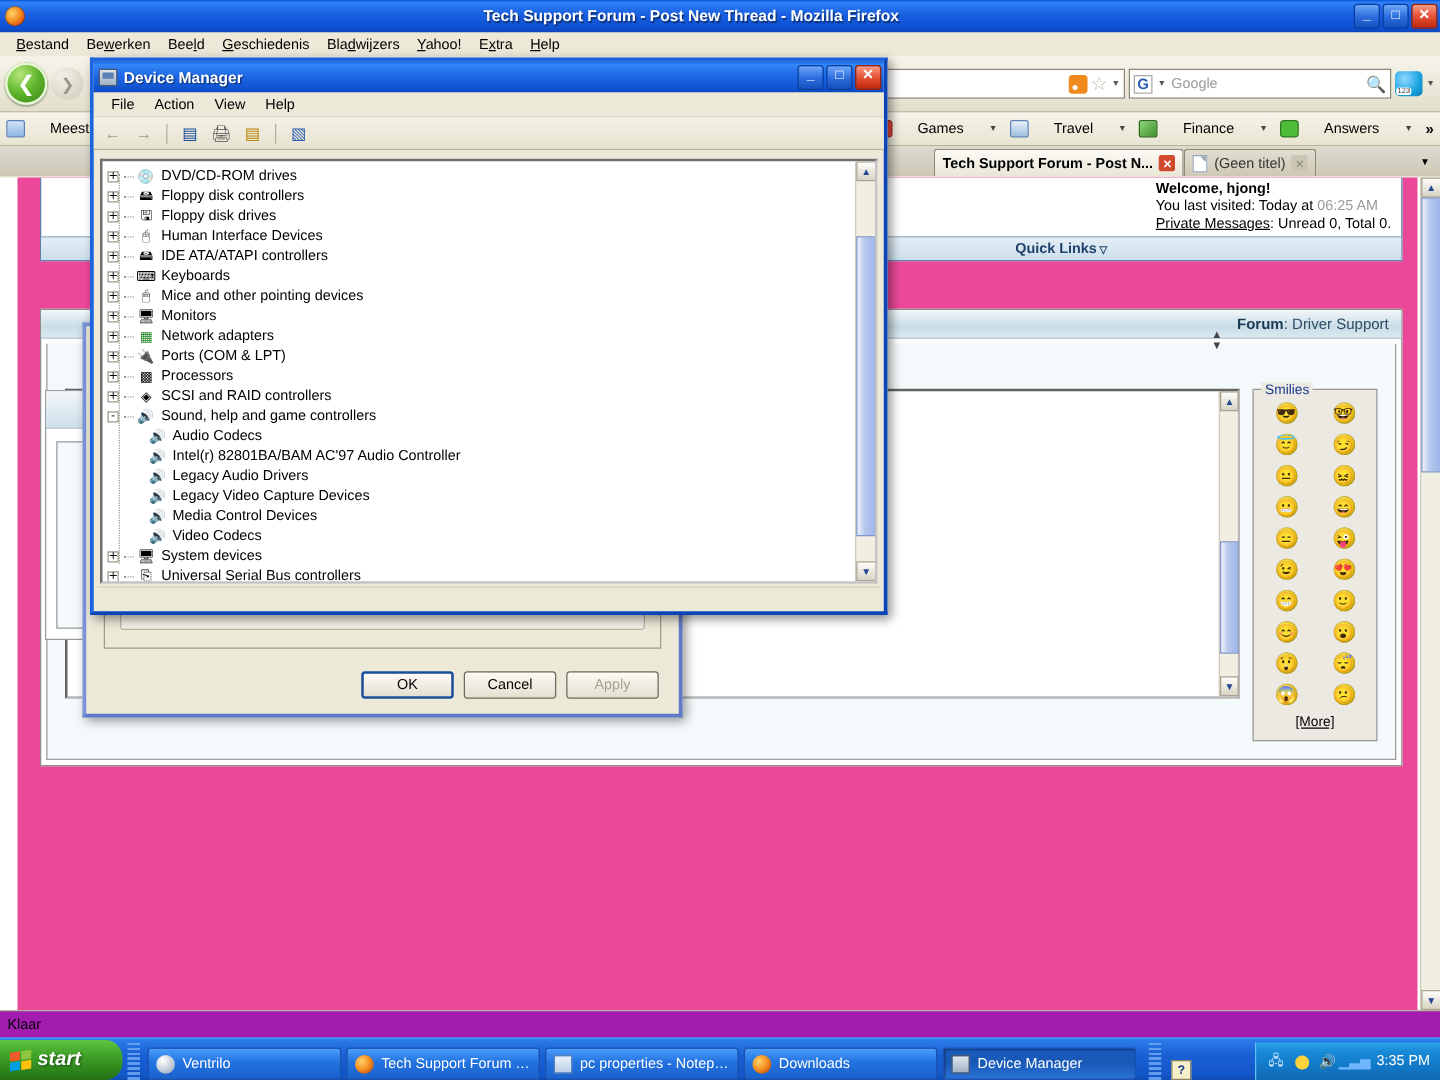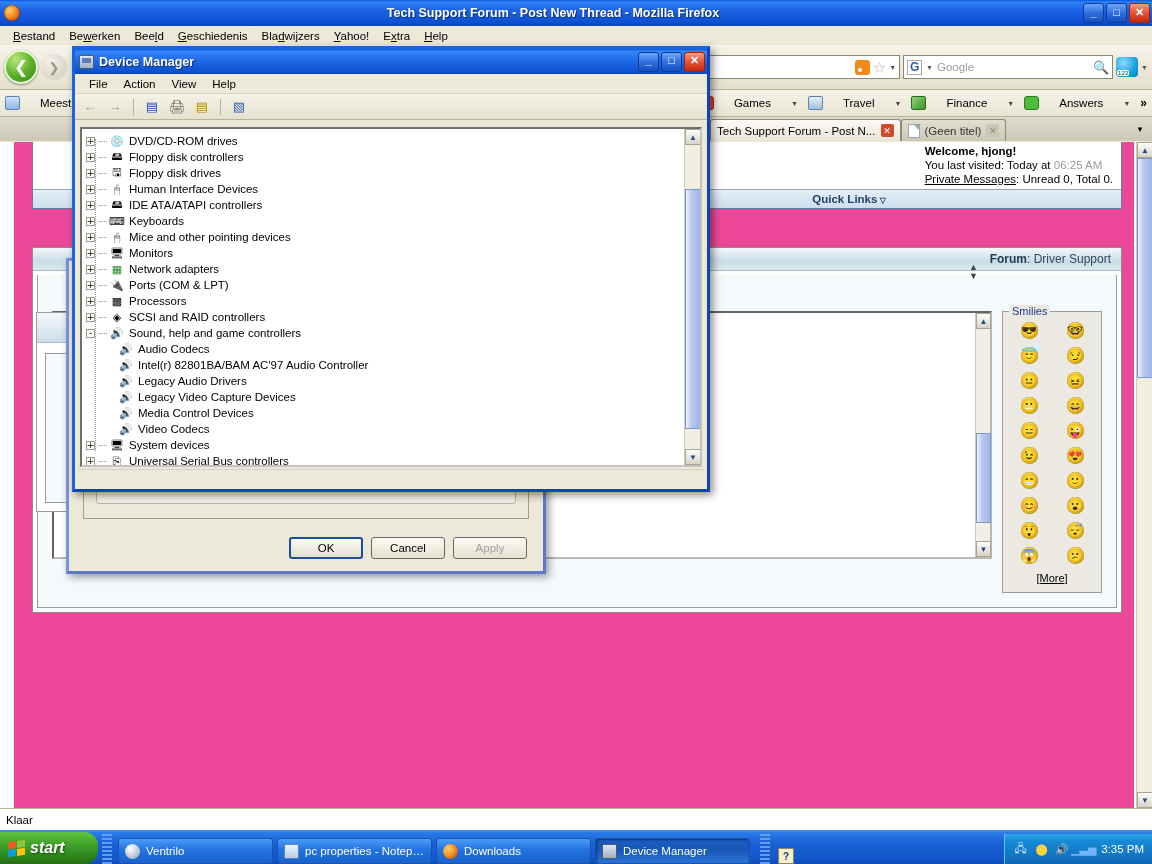--- a/index.html
+++ b/index.html
@@ -54,21 +54,21 @@
   .ff-bookmarks { height:27px; background:linear-gradient(to bottom,#f6f4ea,#e8e4d2); display:flex; align-items:center; padding:0 5px; gap:10px; font-size:11.5px; border-bottom:1px solid #b9b39a; overflow:hidden;}
   .bm { display:flex; align-items:center; gap:20px; white-space:nowrap;}
   .bm-ico { width:15px;height:14px;border-radius:2px;flex:0 0 auto;}
   .bm-chev { font-size:7px;color:#444;}
   .divx-logo { font-weight:bold; font-size:14px; letter-spacing:-1px; color:#222; }
   .yt-ico { background:#fff;border:1px solid #bbb;display:flex;align-items:center;justify-content:center;font-size:5px;color:#c00;font-weight:bold;width:18px;height:13px;}
   .chev2 { margin-left:auto; font-weight:bold; font-size:12px; }
 
   .ff-tabbar { height:24px; background:linear-gradient(to bottom,#dedace,#cdc8b6); display:flex; align-items:flex-end; padding-left:4px; }
   .tab { height:22px; display:flex; align-items:center; gap:5px; padding:0 6px; font-size:11.5px; border:1px solid #8f8a76; border-bottom:none; border-radius:3px 3px 0 0; max-width:210px;}
-  .tab.active { background:linear-gradient(to bottom,#fbfaf5,#eae6d6); font-weight:normal; }
+  .tab.active { background:linear-gradient(to bottom,#fbfaf5,#eae6d6); font-weight:bold;margin-left:37px; }
   .tab.inactive { background:linear-gradient(to bottom,#e2ded0,#cdc8b6); color:#333; }
   .tab .lbl { white-space:nowrap; overflow:hidden; text-overflow:ellipsis; }
   .tab-x { width:13px;height:13px;border-radius:2px;display:flex;align-items:center;justify-content:center;font-size:9px;color:#fff;background:#d14a2e;flex:0 0 auto;}
   .tab-x.dim { background:#cbc6b4; color:#8d897a; }
   .doc-ico{width:12px;height:14px;background:#fff;border:1px solid #9aa6b5;position:relative;flex:0 0 auto;}
   .doc-ico:after{content:"";position:absolute;right:0;top:0;border-width:0 5px 5px 0;border-style:solid;border-color:#fff #9aa6b5;}
   .tab-drop{margin-left:auto;padding:0 8px;font-size:8px;align-self:center;}
 
   
   #page { position:absolute; left:0; top:142px; width:1152px; height:666px; background:#fff; }
@@ -142,21 +142,21 @@
     font-size:11.5px; display:flex; align-items:center; justify-content:center; font-family:"Liberation Sans", sans-serif;}
   .btn.default { border:2px solid #1b4f9c; }
   .btn.disabled { color:#a5a193; }
   .driver-tab-behind { position:absolute; left:36px; top:0px; width:74px; height:36px; background:#f6f6f3; border:2px solid #4a4a4a; display:flex; align-items:center; justify-content:center; font-weight:bold; font-size:13px;}
   #behind-panel { position:absolute; left:36px; top:258px; width:120px; height:260px; }
   #behind-win { position:absolute; left:36px; top:312px; width:220px; height:200px; background:#fff; border:1px solid #9b9b9b; }
   #behind-win .bh-hdr { height:30px; background:linear-gradient(to bottom,#f3f7fa,#cde0ea); border-bottom:1px solid #a8bcc8;}
   #behind-win .bh-body { position:absolute; left:8px; top:40px; right:8px; bottom:8px; background:#f4fafb; border:1px solid #9b9b9b;}
 
   
-  #statusbar { position:absolute; left:0; top:808px; width:1152px; height:22px; background:#ffffff; border-top:1px solid #b9b39a; display:flex; align-items:center; padding-left:6px; font-size:11.5px;}
+  #statusbar { position:absolute; left:0; top:808px; width:1152px; height:22px; background:#a21caf; border-top:1px solid #b9b39a; display:flex; align-items:center; padding-left:6px; font-size:11.5px;}
   #taskbar { position:absolute; left:0; top:830px; width:1152px; height:34px;
     background:linear-gradient(to bottom,#3a93f7 0%,#2a7ae8 8%,#195fd4 42%,#1356c8 88%,#0f4bb4 100%); display:flex; align-items:flex-end;}
   .startbtn { width:98px; height:32px; margin:1px 0 0 0;
     background:linear-gradient(to bottom,#62c442 0%,#43a52a 35%,#2f8a1c 70%,#256f15 100%);
     border-radius:0 14px 14px 0; display:flex; align-items:center; gap:5px; padding-left:8px; color:#fff;
     font-weight:bold; font-style:italic; font-size:16px; text-shadow:1px 1px 2px rgba(0,0,0,.5);}
   .flag { width:17px;height:15px;display:grid;grid-template-columns:1fr 1fr;grid-template-rows:1fr 1fr;gap:1px;transform:skewY(-8deg);}
   .flag i { display:block; }
   .tb-sep2 { width:10px;height:30px;margin:0 4px;
     background:repeating-linear-gradient(to bottom,#6fa8f2 0 2px,transparent 2px 4px); opacity:.85;}
@@ -566,20 +566,24 @@
     </span>
     <span>start</span>
   </div>
   <div class="tb-sep2"></div>
 
   <div class="taskitem">
     <span class="tray-ico" style="background:radial-gradient(circle at 35% 30%,#fff,#8fa3b8);border-radius:50%;"></span>
     <span class="lbl">Ventrilo</span>
   </div>
   <div class="taskitem">
+    <span class="tray-ico" style="background:radial-gradient(circle at 35% 35%,#ffd36b,#f58b1f 50%,#9c3410);border-radius:50%;"></span>
+    <span class="lbl">Tech Support Forum -...</span>
+  </div>
+  <div class="taskitem">
     <span class="tray-ico" style="background:linear-gradient(to bottom,#eaf2fb,#b8cfe6);border:1px solid #5b82b8;"></span>
     <span class="lbl">pc properties - Notepad</span>
   </div>
   <div class="taskitem">
     <span class="tray-ico" style="background:radial-gradient(circle at 35% 35%,#ffd36b,#f58b1f 50%,#9c3410);border-radius:50%;"></span>
     <span class="lbl">Downloads</span>
   </div>
   <div class="taskitem active">
     <span class="tray-ico" style="background:linear-gradient(to bottom,#dfe6ee,#9fb0c4);border:1px solid #4b5b6d;"></span>
     <span class="lbl">Device Manager</span>

